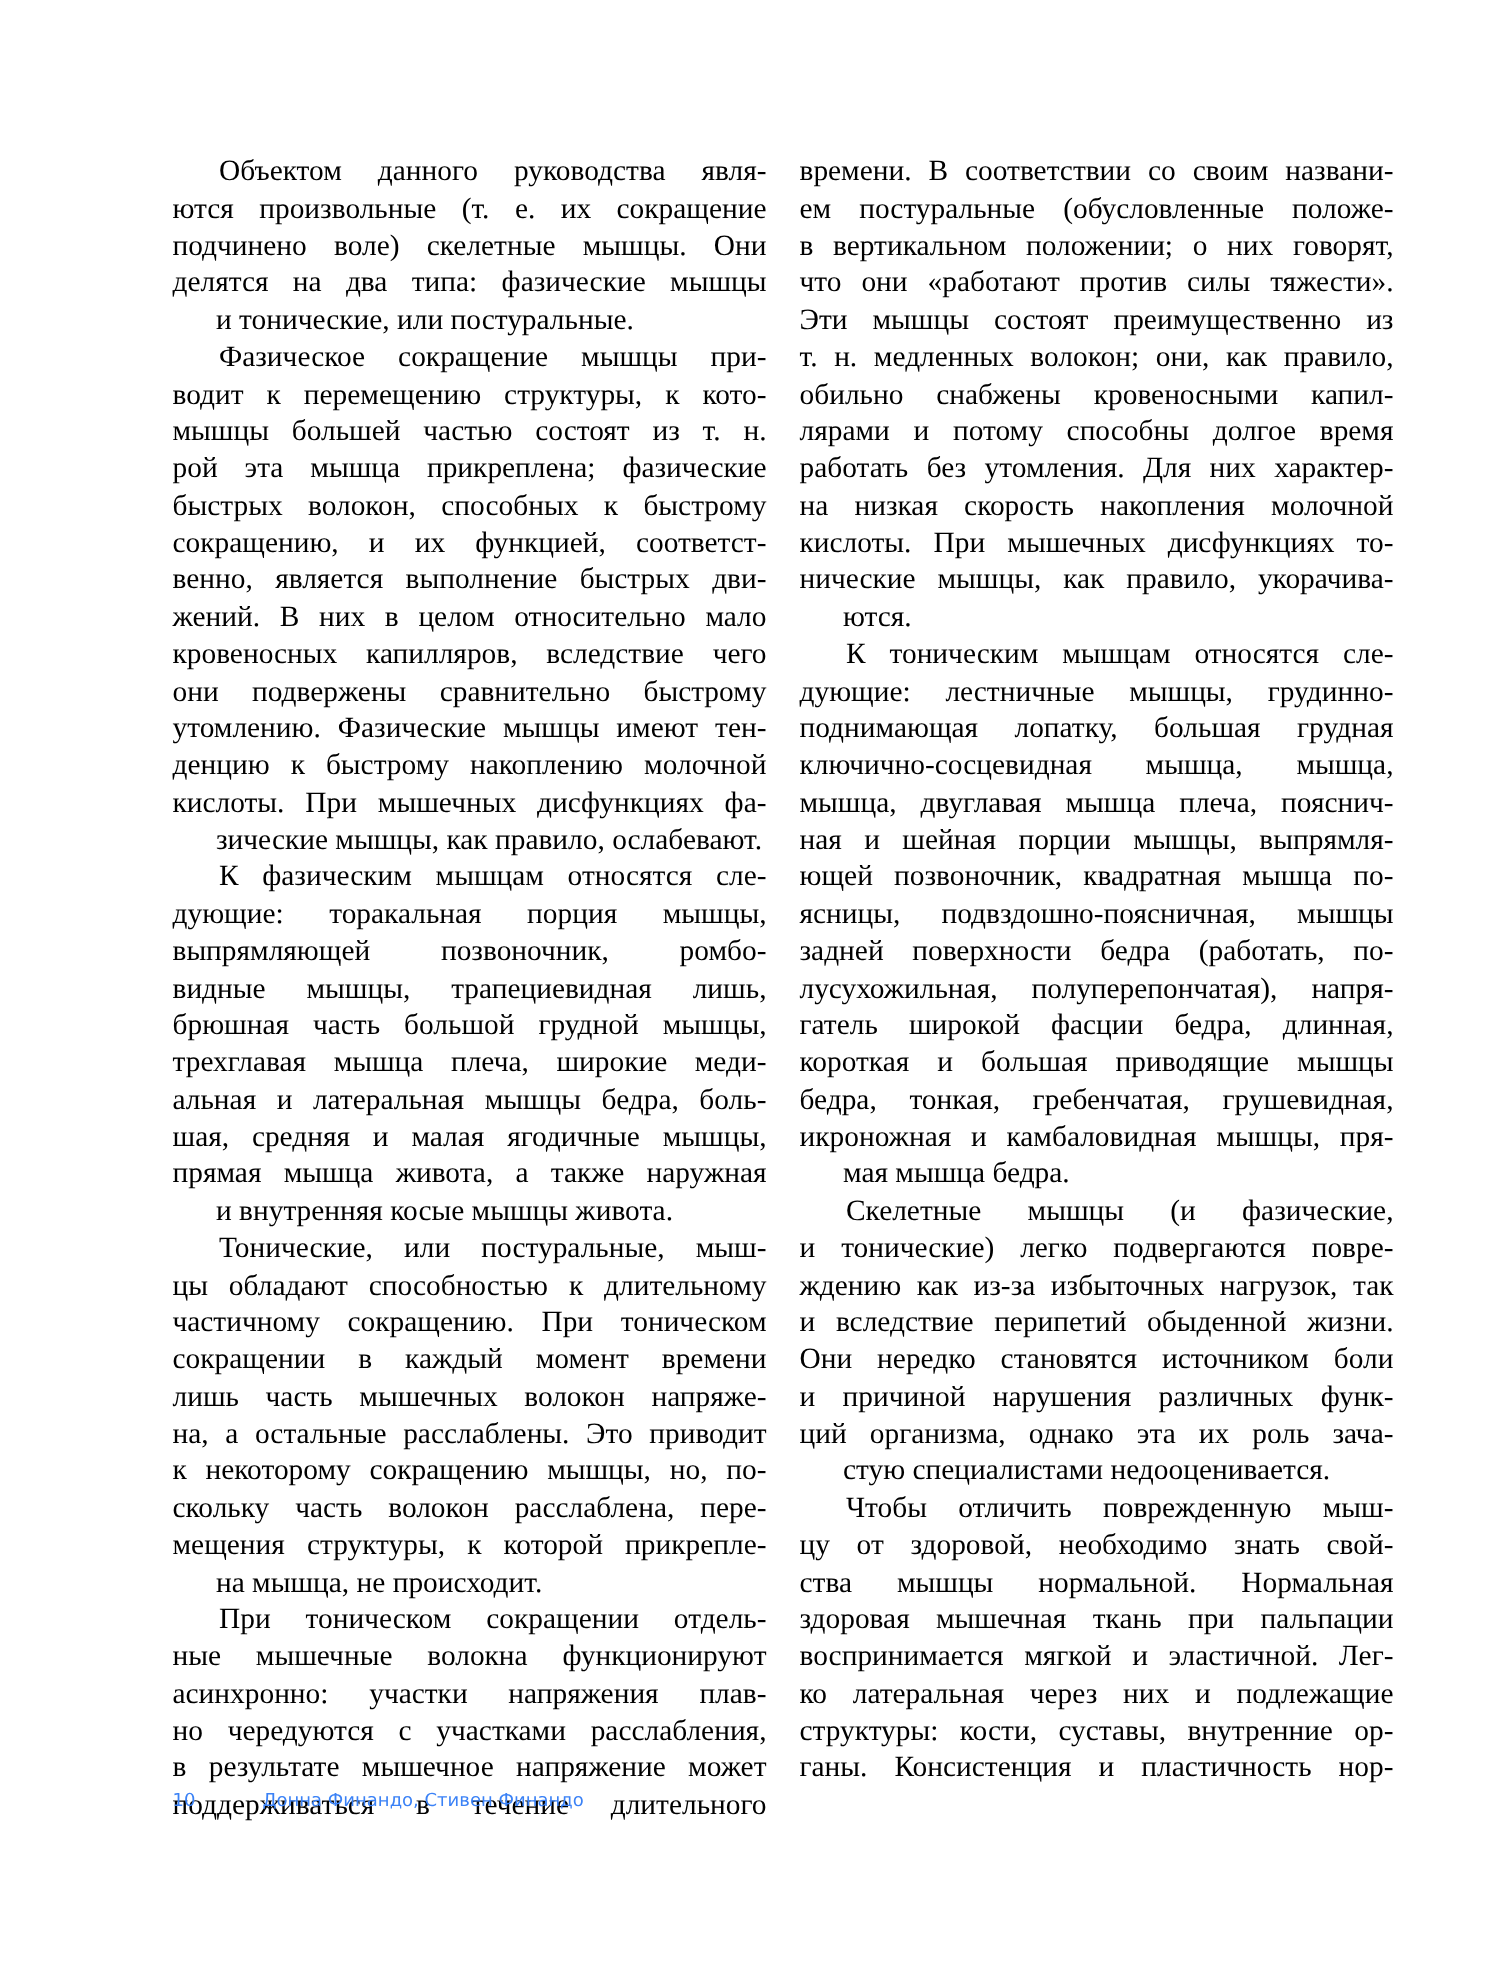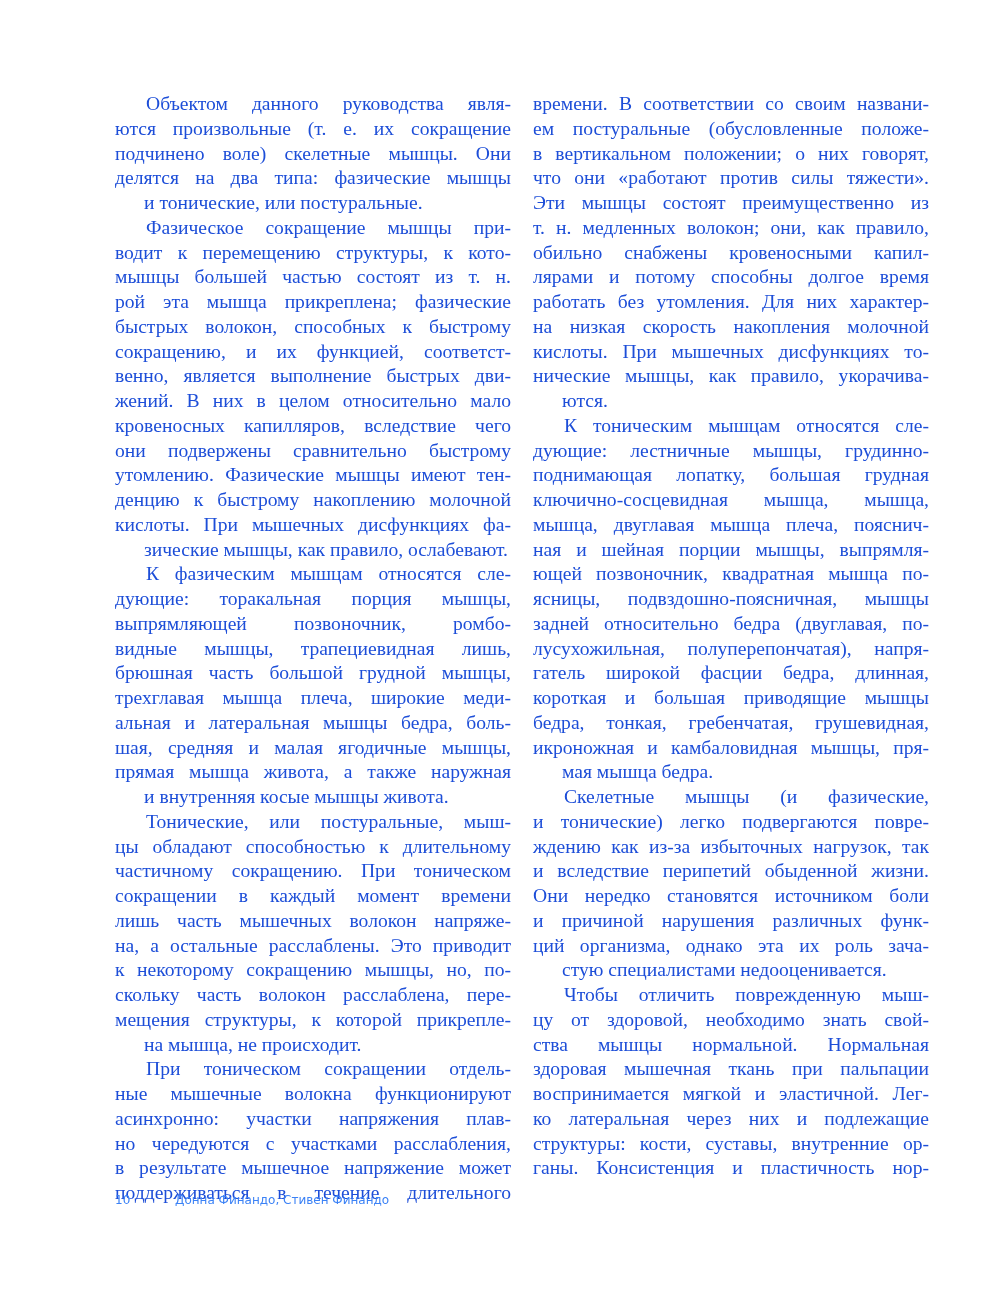--- a/index.html
+++ b/index.html
@@ -1,18 +1,18 @@
 <!DOCTYPE html>
 <html><head>
 <meta charset="utf-8">
 <style>
   html, body { margin: 0; padding: 0; background: #ffffff; }
   body { width: 1000px; height: 1312px; position: relative; overflow: hidden; }
   .page { position: absolute; left: 0; top: 0; width: 1000px; height: 1312px; background: #ffffff; }
-  .col { position: absolute; top: 92px; width: 396px; font-family: "Liberation Serif", "DejaVu Serif", serif; font-size: 19.6px; line-height: 24.75px; color: #1d4ed8; }
+  .col { position: absolute; top: 103px; width: 396px; font-family: "Liberation Serif", "DejaVu Serif", serif; font-size: 19.6px; line-height: 24.75px; color: #000000; }
   .col.left { left: 115px; }
   .col.right { left: 533px; }
   .line { display: block; white-space: nowrap; height: 24.75px; text-align: justify; text-align-last: justify; }
   .line.last { text-align-last: left; margin-left: 29px; }
   .line.indent { padding-left: 31px; }
   .footer { position: absolute; top: 1193px; left: 115px; font-family: "DejaVu Sans", "Liberation Sans", sans-serif; font-size: 12px; color: #3b82f6; }
   .footer .pnum { display: inline-block; width: 60px; }
 </style>
 </head>
 <body>
@@ -80,21 +80,21 @@
       <span class="line">нические мышцы, как правило, укорачива-</span>
       <span class="line last">ются.</span>
       <span class="line indent">К тоническим мышцам относятся сле-</span>
       <span class="line">дующие: лестничные мышцы, грудинно-</span>
       <span class="line">поднимающая лопатку, большая грудная</span>
       <span class="line">ключично-сосцевидная мышца, мышца,</span>
       <span class="line">мышца, двуглавая мышца плеча, пояснич-</span>
       <span class="line">ная и шейная порции мышцы, выпрямля-</span>
       <span class="line">ющей позвоночник, квадратная мышца по-</span>
       <span class="line">ясницы, подвздошно-поясничная, мышцы</span>
-      <span class="line">задней относительно бедра (двуглавая, по-</span>
+      <span class="line">задней поверхности бедра (работать, по-</span>
       <span class="line">лусухожильная, полуперепончатая), напря-</span>
       <span class="line">гатель широкой фасции бедра, длинная,</span>
       <span class="line">короткая и большая приводящие мышцы</span>
       <span class="line">бедра, тонкая, гребенчатая, грушевидная,</span>
       <span class="line">икроножная и камбаловидная мышцы, пря-</span>
       <span class="line last">мая мышца бедра.</span>
       <span class="line indent">Скелетные мышцы (и фазические,</span>
       <span class="line">и тонические) легко подвергаются повре-</span>
       <span class="line">ждению как из-за избыточных нагрузок, так</span>
       <span class="line">и вследствие перипетий обыденной жизни.</span>

